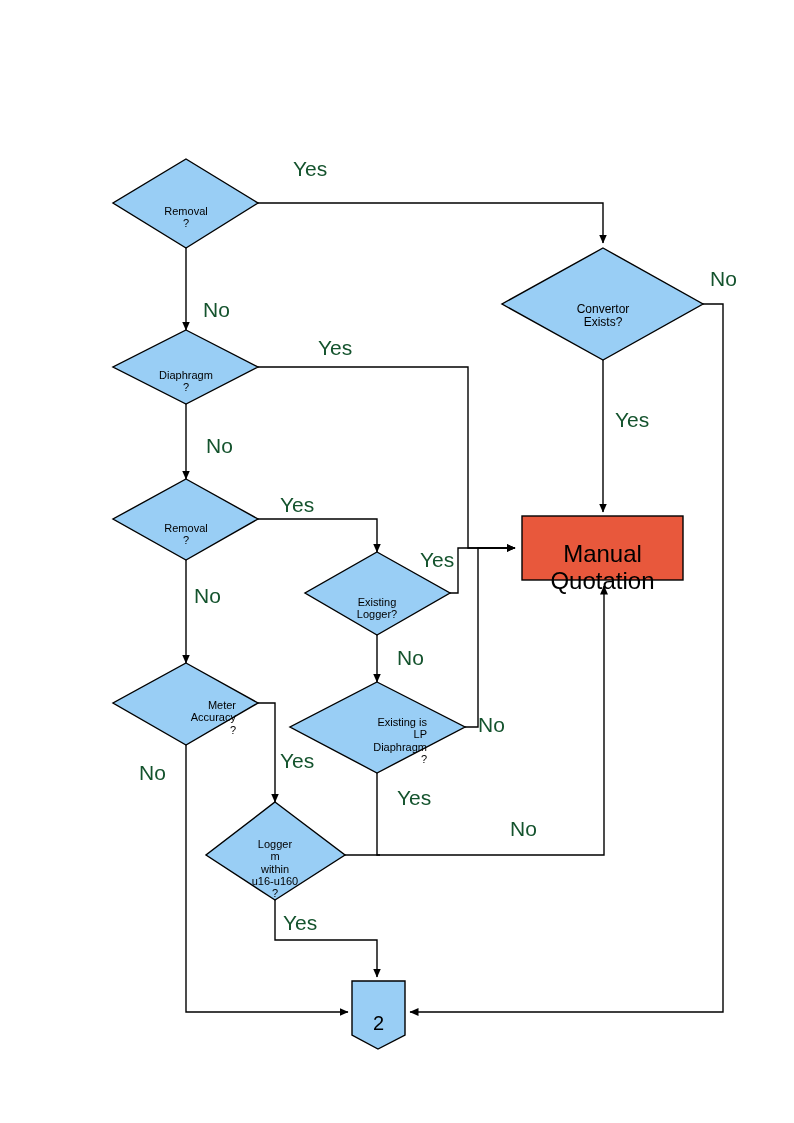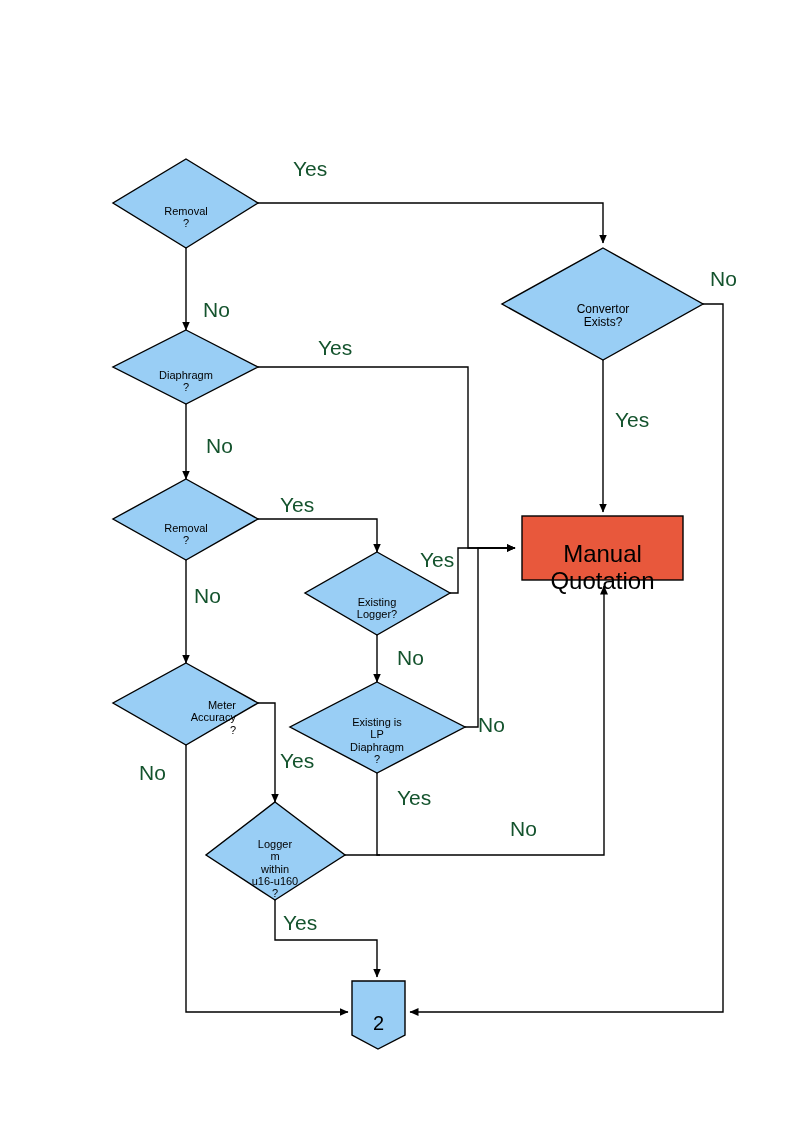--- a/index.html
+++ b/index.html
@@ -120,21 +120,21 @@
 <div class="node-text t-small" style="left:136px; top:506px; width:100px;">Removal
 ?</div>
 
 <div class="node-text t-small" style="left:136px; top:683px; width:100px;text-align:right;">Meter
 Accuracy
 ?</div>
 
 <div class="node-text t-small" style="left:327px; top:580px; width:100px;">Existing
 Logger?</div>
 
-<div class="node-text t-small" style="left:327px; top:700px; width:100px;">Existing is
+<div class="node-text t-small" style="left:327px; top:700px; width:100px;text-align:right;">Existing is
 LP
 Diaphragm
 ?</div>
 
 <div class="node-text t-small" style="left:232px; top:822px; width:86px;">Logger
 m
 within
 u16-u160
 ?</div>
 

